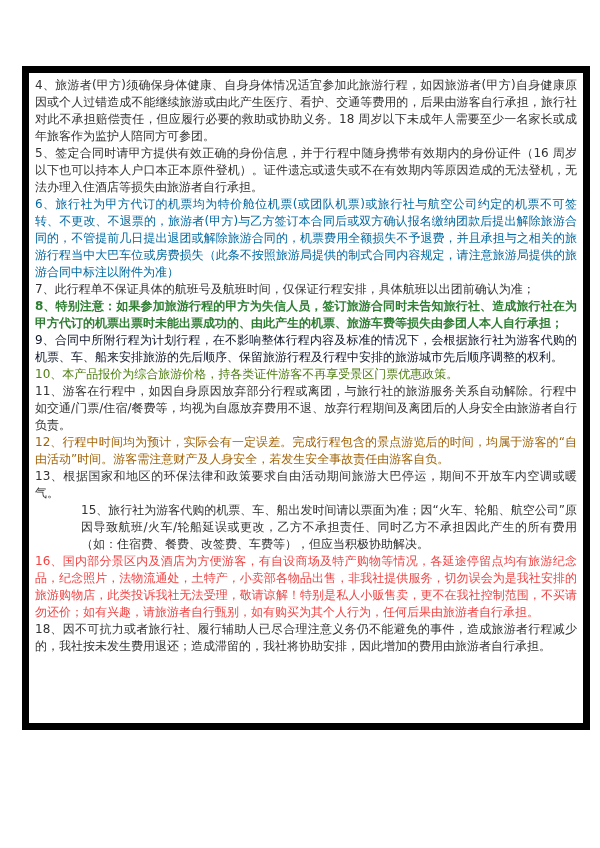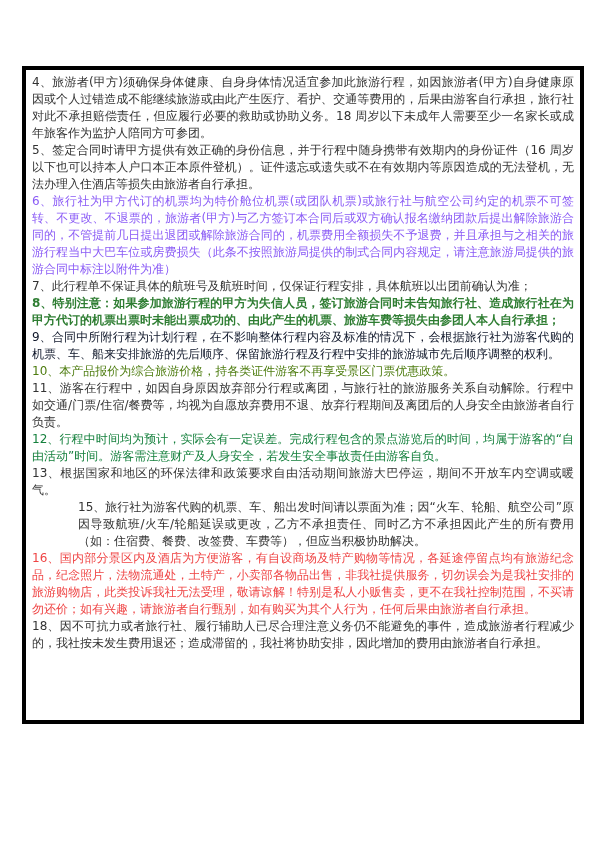--- a/index.html
+++ b/index.html
@@ -12,21 +12,21 @@
     height: 848px;
     position: relative;
     font-family: "DejaVu Sans", "Liberation Sans", sans-serif;
   }
   .terms-box {
     position: absolute;
     left: 22px;
     top: 66px;
     width: 542px;
     height: 642px;
-    border: 4px solid #000000;
+    border: 7px solid #000000;
     padding: 4px 6px;
     overflow: hidden;
     background: #ffffff;
   }
   .clause {
     margin: 0;
     padding: 0;
     font-size: 12px;
     line-height: 17px;
     text-align: justify;
@@ -36,24 +36,24 @@
   .clause .bold {
     font-weight: bold;
   }
 </style>
 </head>
 <body>
 
 <div class="terms-box" id="terms-box">
     <p class="clause" style="color: rgb(51, 51, 51);"><span class="">4、旅游者(甲方)须确保身体健康、自身身体情况适宜参加此旅游行程，如因旅游者(甲方)自身健康原因或个人过错造成不能继续旅游或由此产生医疗、看护、交通等费用的，后果由游客自行承担，旅行社对此不承担赔偿责任，但应履行必要的救助或协助义务。18 周岁以下未成年人需要至少一名家长或成年旅客作为监护人陪同方可参团。</span></p>
     <p class="clause" style="color: rgb(51, 51, 51);"><span class="">5、签定合同时请甲方提供有效正确的身份信息，并于行程中随身携带有效期内的身份证件（16 周岁以下也可以持本人户口本正本原件登机）。证件遗忘或遗失或不在有效期内等原因造成的无法登机，无法办理入住酒店等损失由旅游者自行承担。</span></p>
-    <p class="clause" style="color: #8b5cf6;"><span class="">6、旅行社为甲方代订的机票均为特价舱位机票(或团队机票)或旅行社与航空公司约定的机票不可签转、不更改、不退票的，旅游者(甲方)与乙方签订本合同后或双方确认报名缴纳团款后提出解除旅游合同的，不管提前几日提出退团或解除旅游合同的，机票费用全额损失不予退费，并且承担与之相关的旅游行程当中大巴车位或房费损失（此条不按照旅游局提供的制式合同内容规定，请注意旅游局提供的旅游合同中标注以附件为准）</span></p>
+    <p class="clause" style="color: #0369a1;"><span class="">6、旅行社为甲方代订的机票均为特价舱位机票(或团队机票)或旅行社与航空公司约定的机票不可签转、不更改、不退票的，旅游者(甲方)与乙方签订本合同后或双方确认报名缴纳团款后提出解除旅游合同的，不管提前几日提出退团或解除旅游合同的，机票费用全额损失不予退费，并且承担与之相关的旅游行程当中大巴车位或房费损失（此条不按照旅游局提供的制式合同内容规定，请注意旅游局提供的旅游合同中标注以附件为准）</span></p>
     <p class="clause" style="color: rgb(51, 51, 51);"><span class="">7、此行程单不保证具体的航班号及航班时间，仅保证行程安排，具体航班以出团前确认为准；</span></p>
     <p class="clause" style="color: rgb(46, 125, 50);"><span class="bold">8、特别注意：如果参加旅游行程的甲方为失信人员，签订旅游合同时未告知旅行社、造成旅行社在为甲方代订的机票出票时未能出票成功的、由此产生的机票、旅游车费等损失由参团人本人自行承担；</span></p>
     <p class="clause" style="color: #0f172a;"><span class="">9、合同中所附行程为计划行程，在不影响整体行程内容及标准的情况下，会根据旅行社为游客代购的机票、车、船来安排旅游的先后顺序、保留旅游行程及行程中安排的旅游城市先后顺序调整的权利。</span></p>
     <p class="clause" style="color: #4d7c0f;"><span class="">10、本产品报价为综合旅游价格，持各类证件游客不再享受景区门票优惠政策。</span></p>
     <p class="clause" style="color: rgb(51, 51, 51);"><span class="">11、游客在行程中，如因自身原因放弃部分行程或离团，与旅行社的旅游服务关系自动解除。行程中如交通/门票/住宿/餐费等，均视为自愿放弃费用不退、放弃行程期间及离团后的人身安全由旅游者自行负责。</span></p>
-    <p class="clause" style="color: #15803d;"><span class="">12、行程中时间均为预计，实际会有一定误差。完成行程包含的景点游览后的时间，均属于游客的“自由活动”时间。游客需注意财产及人身安全，若发生安全事故责任由游客自负。</span></p>
+    <p class="clause" style="color: #a16207;"><span class="">12、行程中时间均为预计，实际会有一定误差。完成行程包含的景点游览后的时间，均属于游客的“自由活动”时间。游客需注意财产及人身安全，若发生安全事故责任由游客自负。</span></p>
     <p class="clause" style="color: rgb(51, 51, 51);"><span class="">13、根据国家和地区的环保法律和政策要求自由活动期间旅游大巴停运，期间不开放车内空调或暖气。</span></p>
     <p class="clause" style="color: rgb(51, 51, 51); margin-left: 46px;"><span class="">15、旅行社为游客代购的机票、车、船出发时间请以票面为准；因“火车、轮船、航空公司”原因导致航班/火车/轮船延误或更改，乙方不承担责任、同时乙方不承担因此产生的所有费用（如：住宿费、餐费、改签费、车费等），但应当积极协助解决。</span></p>
     <p class="clause" style="color: #ef4444;"><span class="">16、国内部分景区内及酒店为方便游客，有自设商场及特产购物等情况，各延途停留点均有旅游纪念品，纪念照片，法物流通处，土特产，小卖部各物品出售，非我社提供服务，切勿误会为是我社安排的旅游购物店，此类投诉我社无法受理，敬请谅解！特别是私人小贩售卖，更不在我社控制范围，不买请勿还价；如有兴趣，请旅游者自行甄别，如有购买为其个人行为，任何后果由旅游者自行承担。</span></p>
     <p class="clause" style="color: rgb(51, 51, 51);"><span class="">18、因不可抗力或者旅行社、履行辅助人已尽合理注意义务仍不能避免的事件，造成旅游者行程减少的，我社按未发生费用退还；造成滞留的，我社将协助安排，因此增加的费用由旅游者自行承担。</span></p>
   </div>
 
 </body></html>

